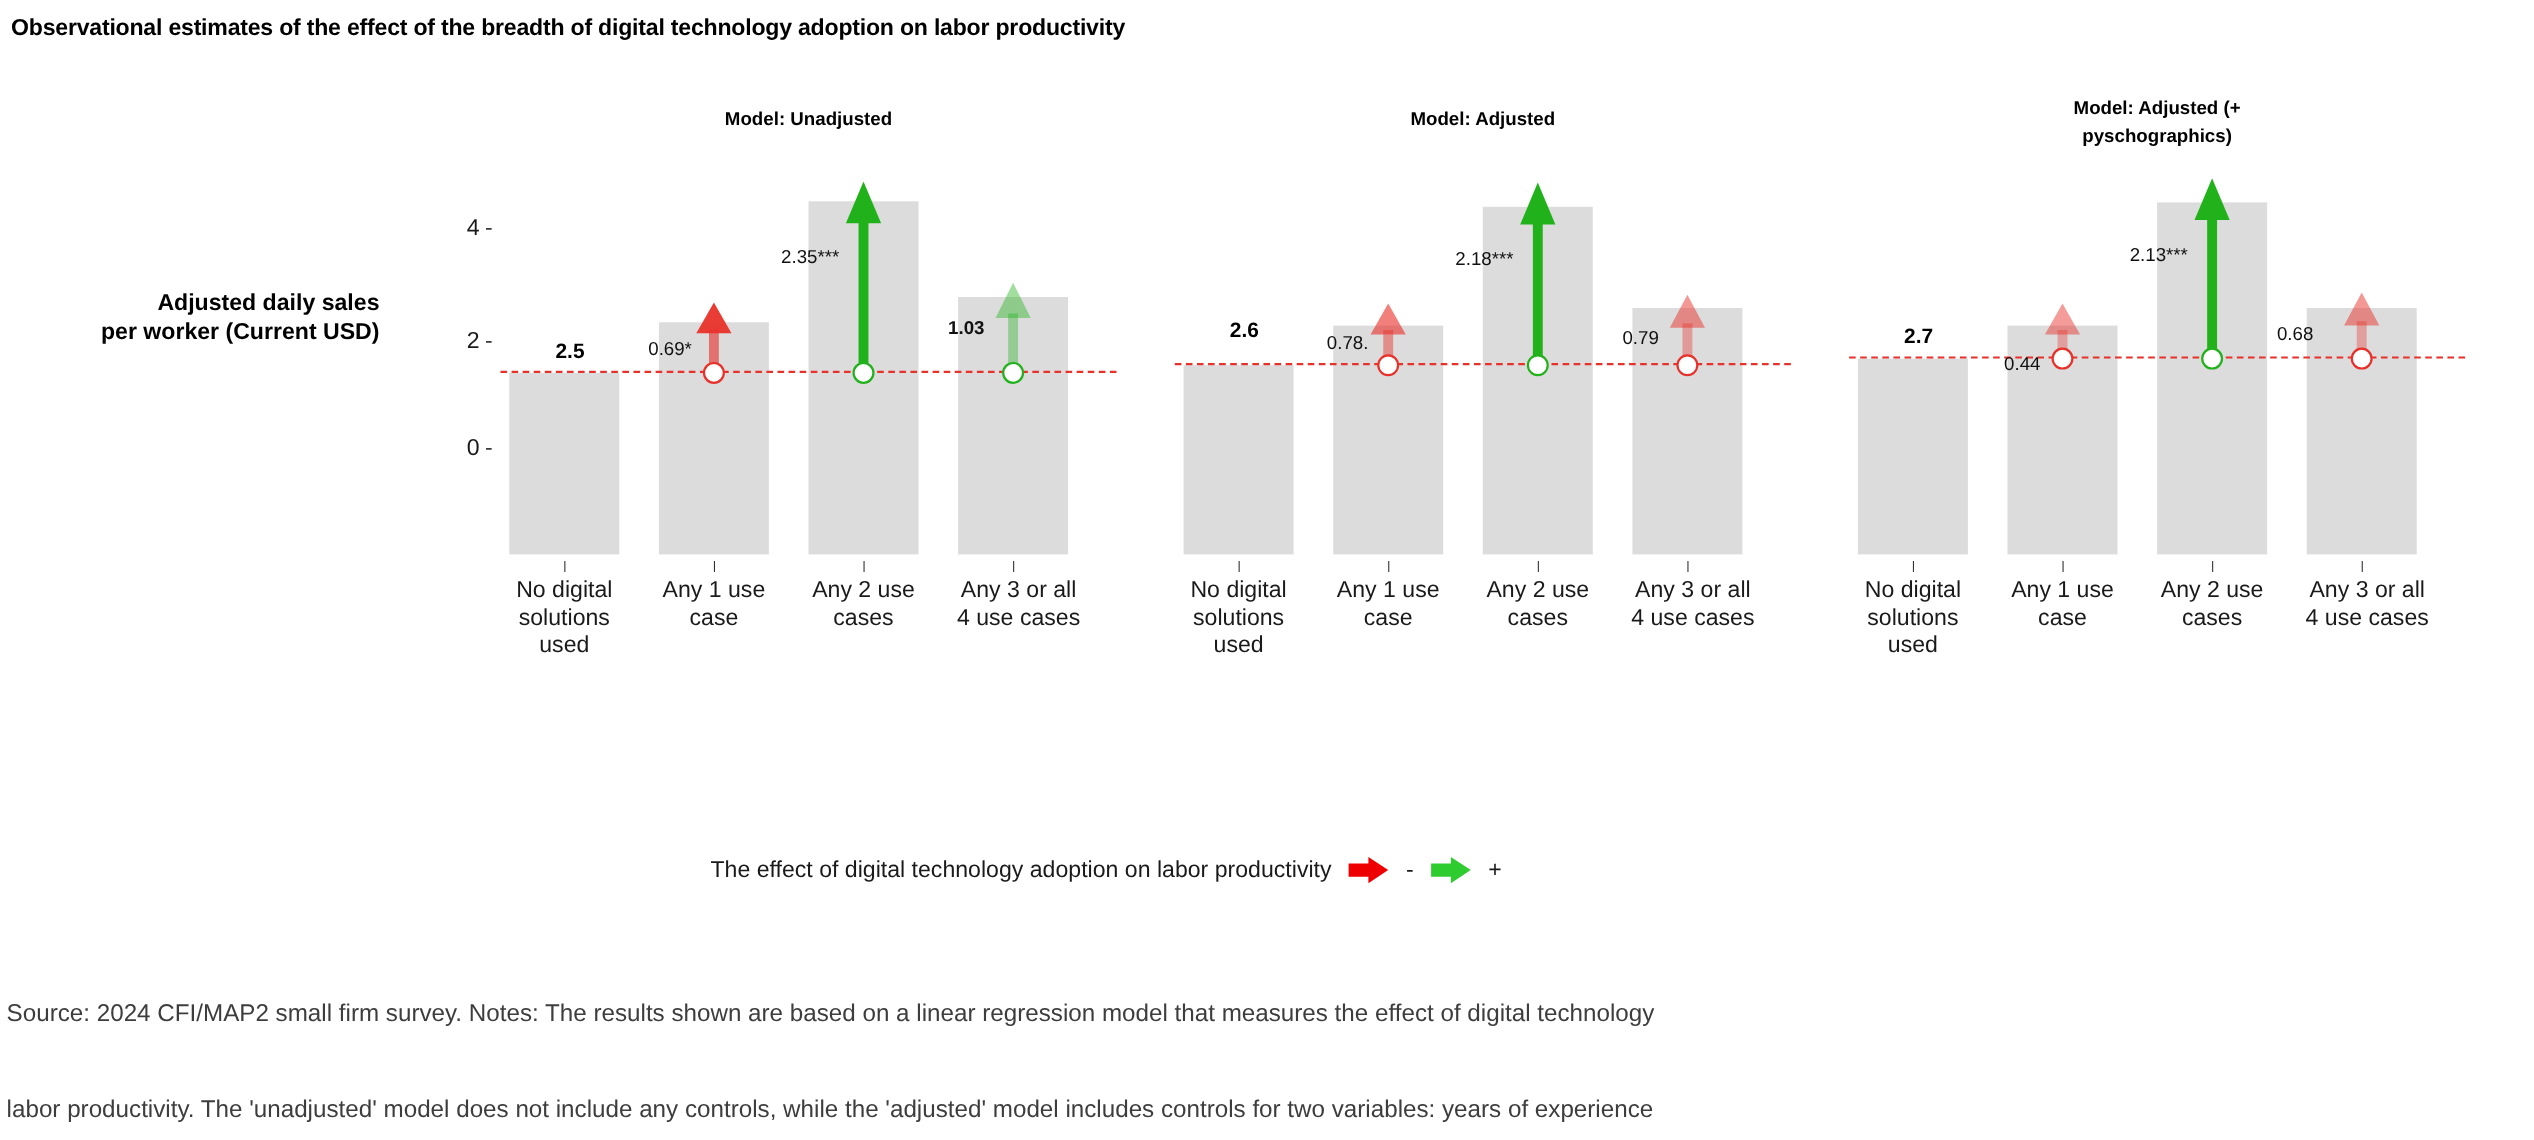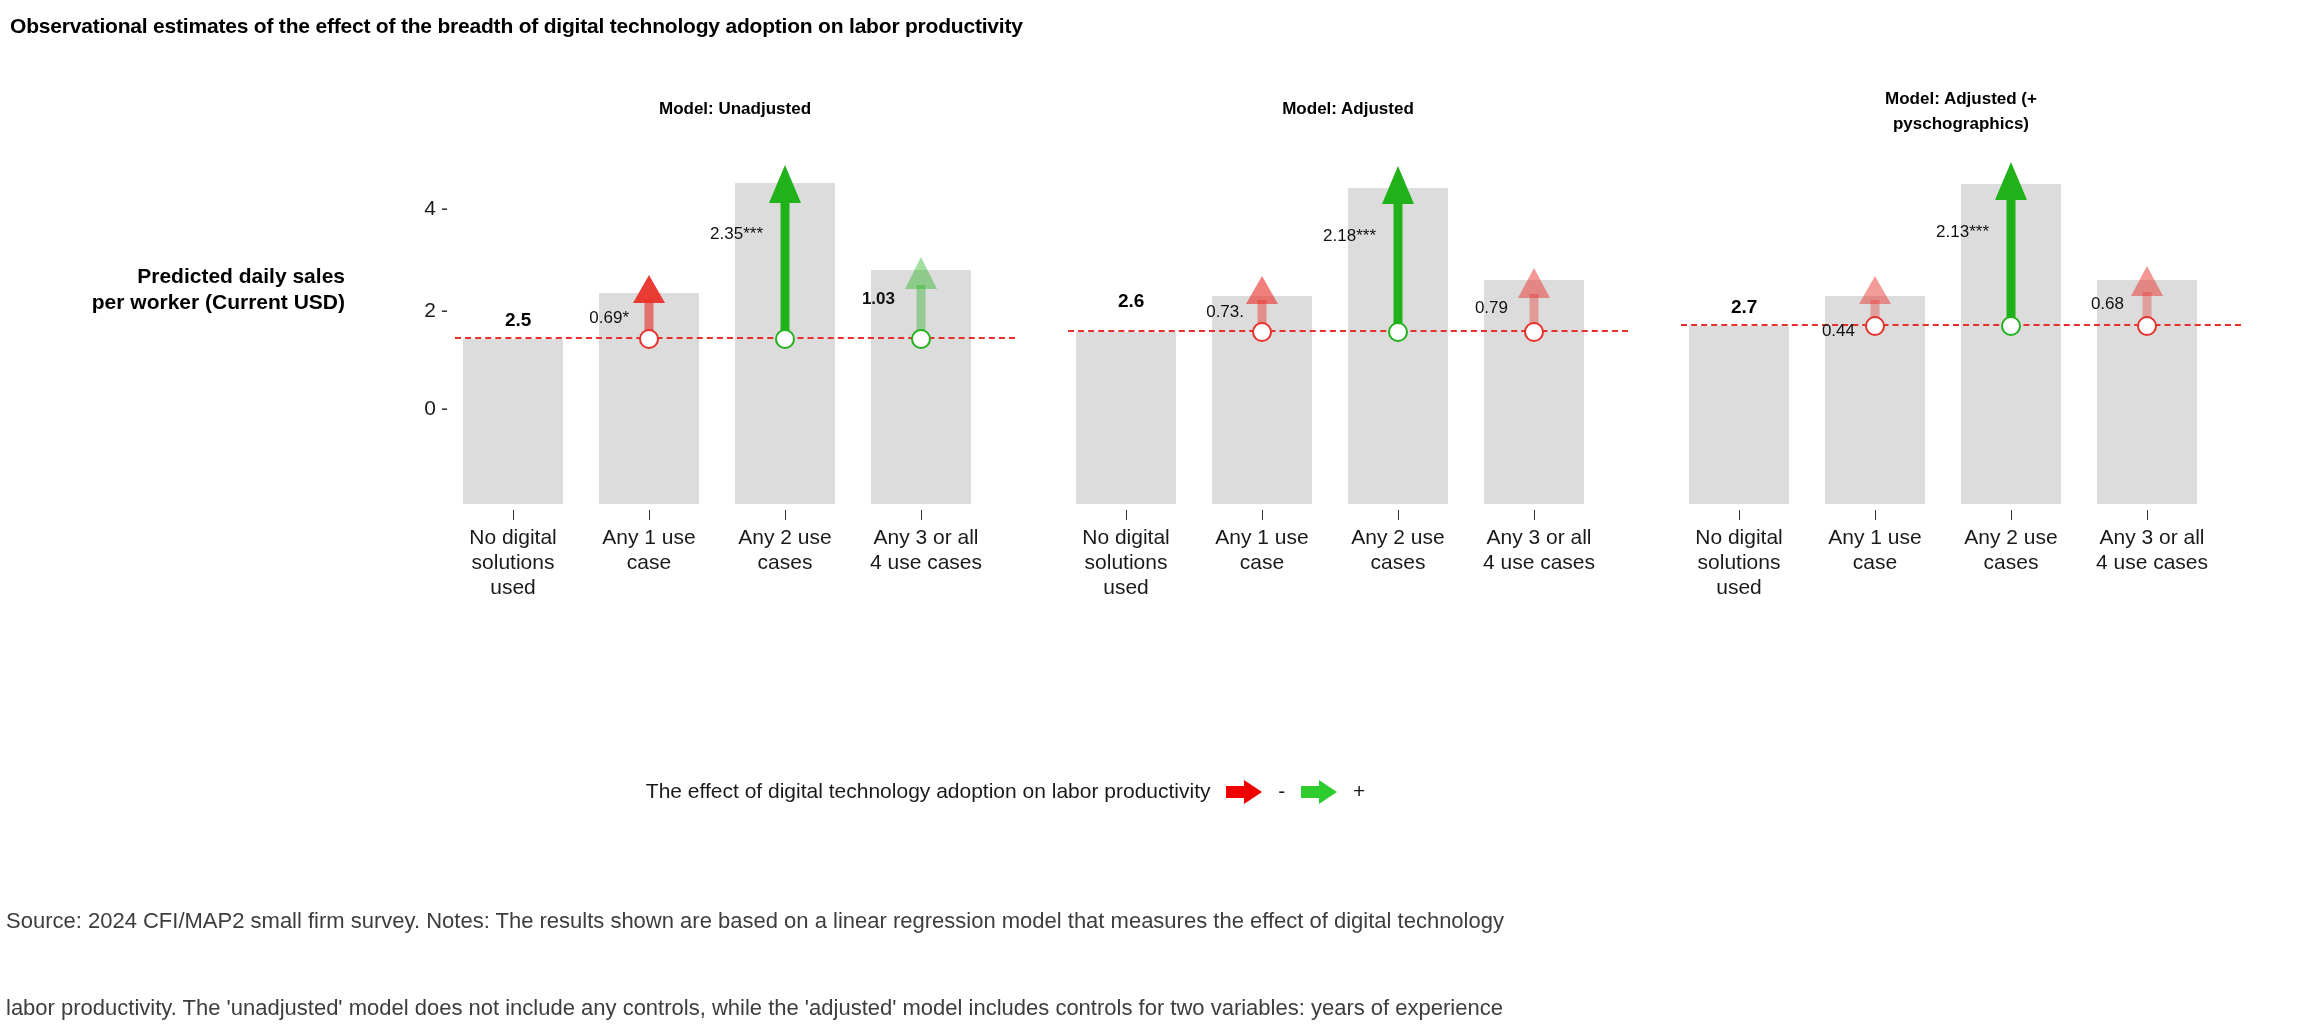--- a/index.html
+++ b/index.html
@@ -90,21 +90,21 @@
   }
 </style>
 </head>
 <body>
 
 <div id="figure">
 
   <div class="chart-title">Observational estimates of the effect of the breadth of digital technology adoption on labor productivity</div>
 
   <div class="ytitle" style="left:55px;top:263px;width:290px;">
-    <div>Predicted daily sales</div>
+    <div>Adjusted daily sales</div>
     <div>per worker (Current USD)</div>
   </div>
 
   <div class="yaxis" style="left:390px;top:160px;width:58px;height:344px;">
     <div class="ytick" style="top:48px;"><span>4</span><span class="dash">-</span></div>
     <div class="ytick" style="top:150px;"><span>2</span><span class="dash">-</span></div>
     <div class="ytick" style="top:248px;"><span>0</span><span class="dash">-</span></div>
   </div>
 
   <div class="panel" style="left:455px;width:560px;">
@@ -184,21 +184,21 @@
       <div class="baseline" style="bottom:172px;"></div>
       <div class="baseline-label" style="left:50px;bottom:192px;">2.6</div>
 
       <div class="arrow-wrap" style="left:174px;bottom:172px;width:40px;height:58px;">
         <svg width="40" height="58" viewBox="0 0 40 58">
           <line x1="20" y1="54" x2="20" y2="26" stroke="#e8312a" stroke-width="9" opacity="0.45"></line>
           <polygon points="20,2 36,30 4,30" fill="#e8312a" opacity="0.62"></polygon>
         </svg>
       </div>
       <div class="marker" style="left:184px;bottom:162px;"></div>
-      <div class="eff-label" style="left:84px;bottom:182px;width:92px;">0.73.</div>
+      <div class="eff-label" style="left:84px;bottom:182px;width:92px;">0.78.</div>
 
       <div class="arrow-wrap" style="left:310px;bottom:172px;width:40px;height:168px;">
         <svg width="40" height="168" viewBox="0 0 40 168">
           <line x1="20" y1="164" x2="20" y2="36" stroke="#21b21b" stroke-width="9"></line>
           <polygon points="20,2 36,40 4,40" fill="#21b21b"></polygon>
         </svg>
       </div>
       <div class="marker green" style="left:320px;bottom:162px;"></div>
       <div class="eff-label" style="left:198px;bottom:258px;width:110px;">2.18***</div>
 
@@ -269,21 +269,21 @@
       <div class="marker green" style="left:320px;bottom:168px;"></div>
       <div class="eff-label" style="left:198px;bottom:262px;width:110px;">2.13***</div>
 
       <div class="arrow-wrap" style="left:446px;bottom:178px;width:40px;height:62px;">
         <svg width="40" height="62" viewBox="0 0 40 62">
           <line x1="20" y1="58" x2="20" y2="28" stroke="#e8312a" stroke-width="9" opacity="0.35"></line>
           <polygon points="20,2 36,32 4,32" fill="#e8312a" opacity="0.5"></polygon>
         </svg>
       </div>
       <div class="marker" style="left:456px;bottom:168px;"></div>
-      <div class="eff-label" style="left:359px;bottom:190px;width:84px;margin-top:19px;">0.68</div>
+      <div class="eff-label" style="left:338px;bottom:190px;width:84px;margin-top:19px;">0.68</div>
     </div>
 
     <div class="xtickmark" style="left:58px;top:424px;"></div>
     <div class="xtickmark" style="left:194px;top:424px;"></div>
     <div class="xtickmark" style="left:330px;top:424px;"></div>
     <div class="xtickmark" style="left:466px;top:424px;"></div>
 
     <div class="xlab" style="left:-10px;top:438px;width:136px;">
       <div>No digital</div>
       <div>solutions</div>

